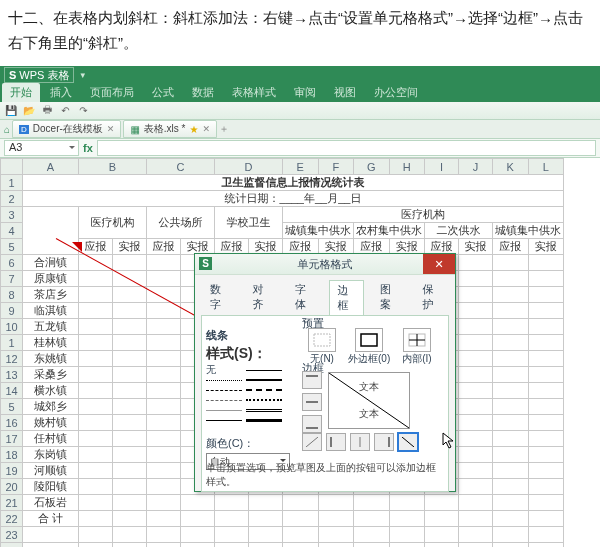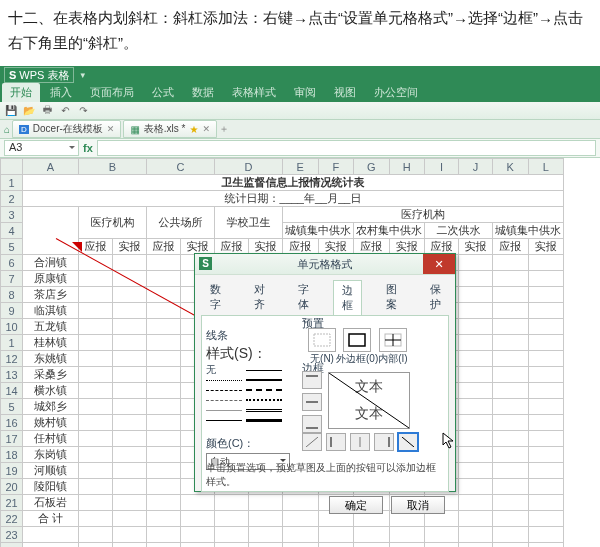--- a/index.html
+++ b/index.html
@@ -205,21 +205,21 @@
   }
   .dialog .close {
     position: absolute; right: 0; top: 0;
     width: 32px; height: 20px;
     background: #c0392b;
     color:#fff; display:flex;align-items:center;justify-content:center;
     font-size:11px;
   }
   .dialog .dtabs {
     display: flex;
-    gap: 15px;
+    gap: 7px;
     padding: 4px 6px 0 6px;
   }
   .dialog .dtabs .dt {
     padding: 2px 8px;
     color: #345;
     border: 1px solid transparent;
     border-bottom: none;
     font-size: 11px;
   }
   .dialog .dtabs .dt.active {
@@ -233,51 +233,52 @@
     margin: 0 6px 0 6px;
     background: #fff;
     border: 1px solid #b9d6c2;
     padding: 5px 6px;
     height: 165px;
     position: relative;
   }
   .section-label { color:#345; font-size:11px; }
   .presets {
     display: flex;
+    gap: 12px;
     margin-left: 100px;
     margin-top: 4px;
     align-items: flex-start;
   }
   .preset-cell { text-align:center; font-size:10px; color:#345;}
   .preset-btn {
     width: 26px; height: 22px;
     border: 1px solid #aaa;
     background: #fff;
     display: flex; align-items:center; justify-content:center;
     margin: auto;
   }
   .line-samples {
     position: absolute;
     left: 4px; top: 12px;
     width: 82px;
   }
-  .line-samples .lbl { margin-bottom:2px; }
+  .line-samples .lbl { margin-bottom:2px;font-weight:bold; }
   .ls-row { height:10px; display:flex; align-items:center;}
   .ls { width: 36px; margin-right:4px; }
   .border-preview {
     position: absolute;
     left: 126px; top: 56px;
     width: 80px; height: 55px;
     border: 1px solid #999;
     background: #fff;
     display: flex; flex-direction: column;
   }
   .border-preview .half {
     flex:1; display:flex; align-items:center; justify-content:center;
-    font-size:14px; color:#444;
+    font-size:10px; color:#444;
   }
   .border-preview .half:first-child { border-bottom:1px solid #999; }
   .diagline {
     position:absolute; inset:0;
     pointer-events:none;
   }
   .bbtn {
     width: 18px; height: 16px;
     border: 1px solid #aaa;
     background: #eee;
@@ -957,21 +958,17 @@
         </span>
       <span class="bbtn blue-outline">
           <svg width="12" height="10">
             <line x1="0" y1="0" x2="12" y2="10" stroke="#000"></line>
           </svg>
         </span>
     </div>
 
     <div class="tiny-note">单击预置选项，预览草图及上面的按钮可以添加边框样式。</div>
   </div>
-  <div class="dbuttons">
-    <button>确定</button>
-    <button>取消</button>
-  </div>
 </div>
 
 <svg class="cursor" style="left:442px; top:432px;" viewBox="0 0 14 18">
   <path d="M1 1 L1 13 L4 10 L7 16 L9 15 L6 9 L11 9 Z" fill="#fff" stroke="#000" stroke-width="1"></path>
 </svg>
 
 </body></html>

